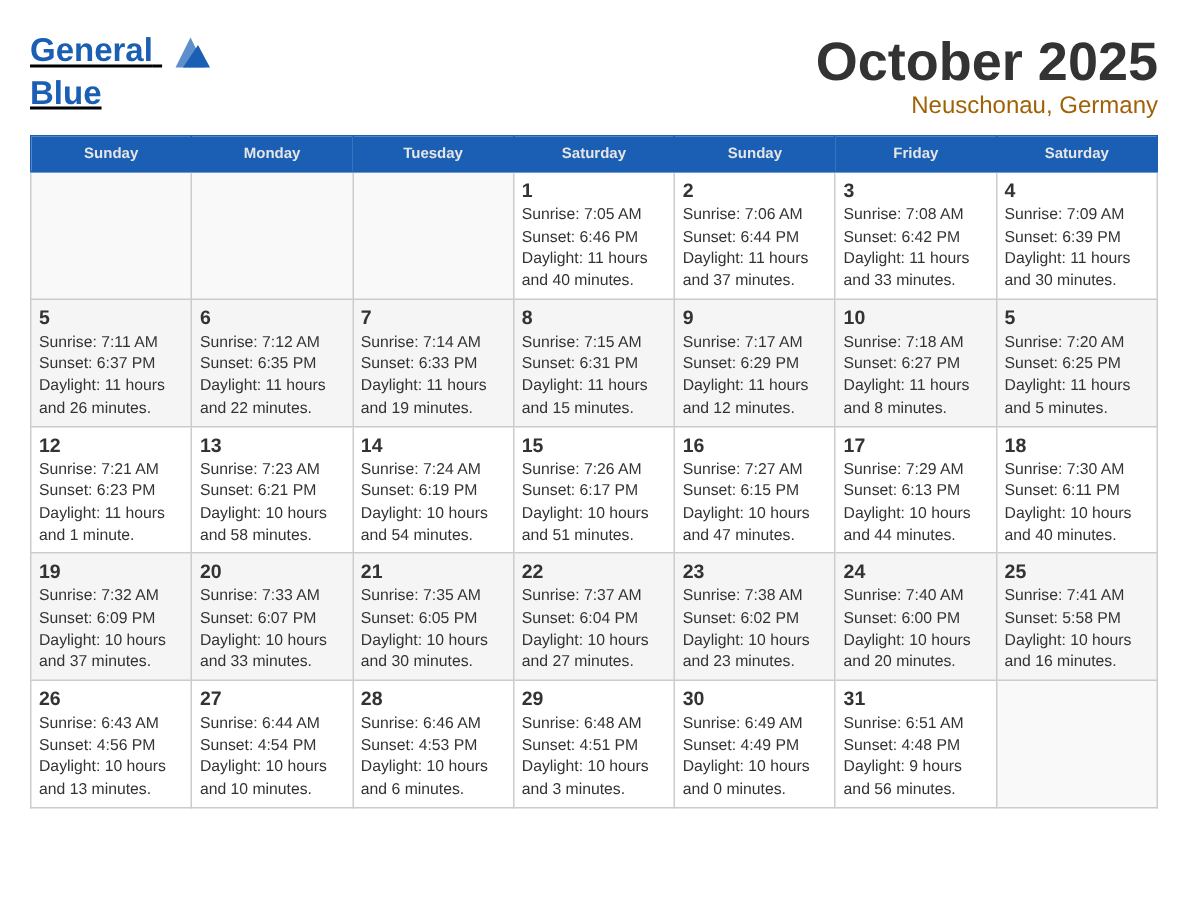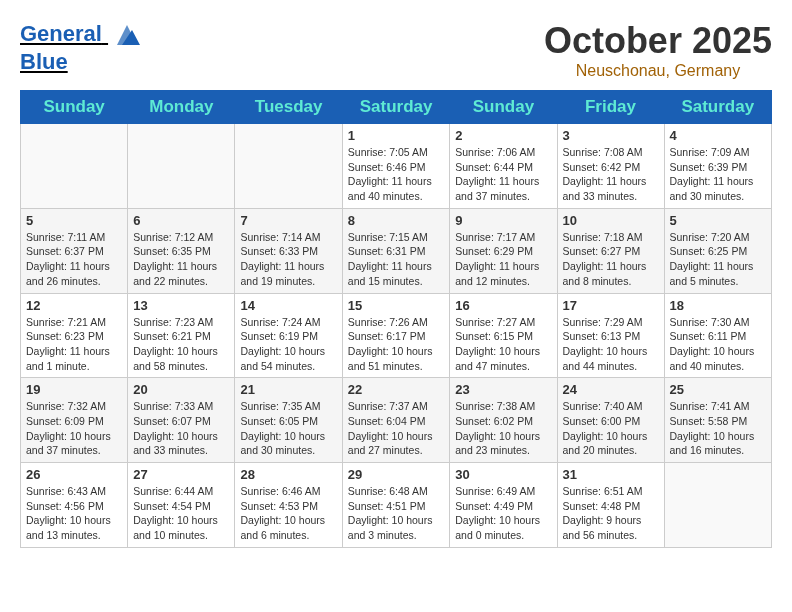--- a/index.html
+++ b/index.html
@@ -29,42 +29,42 @@
     }
     .logo-text span {
       color: #1a5fb4;
     }
     .logo-icon {
       width: 30px;
       height: 30px;
       margin-left: 4px;
     }
     .title-block {
-      text-align: center;
+      text-align: right;
     }
     .month-title {
       font-size: 36px;
       font-weight: bold;
       color: #333;
     }
     .subtitle {
       font-size: 16px;
       color: #a16207;
     }
     .calendar {
       width: 100%;
       border-collapse: collapse;
       border: 1px solid #ccc;
     }
     .calendar th {
       background-color: #1a5fb4;
-      color: #5eead4;
+      color: #e5e5e5;
       text-align: center;
       padding: 6px 4px;
-      font-size: 17px;
+      font-size: 10px;
       border: 1px solid #1a5fb4;
     }
     .calendar td {
       vertical-align: top;
       border: 1px solid #ccc;
       padding: 4px 5px;
       width: 108px;
       min-height: 80px;
       font-size: 11px;
       color: #333;

